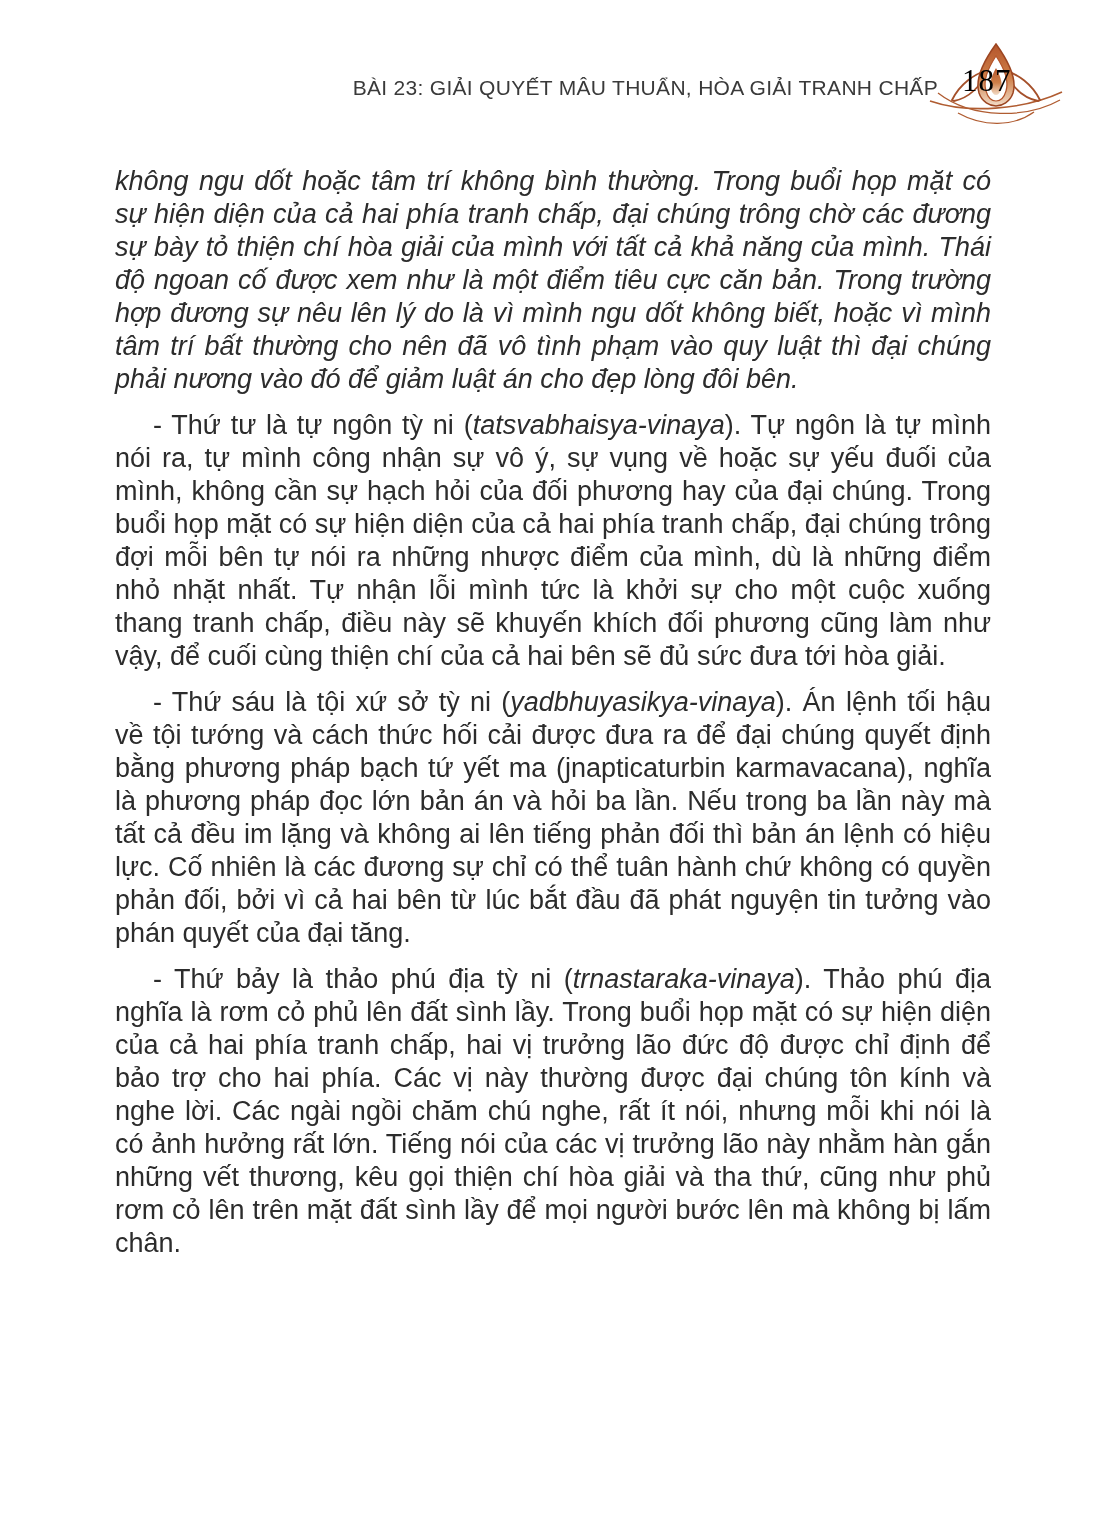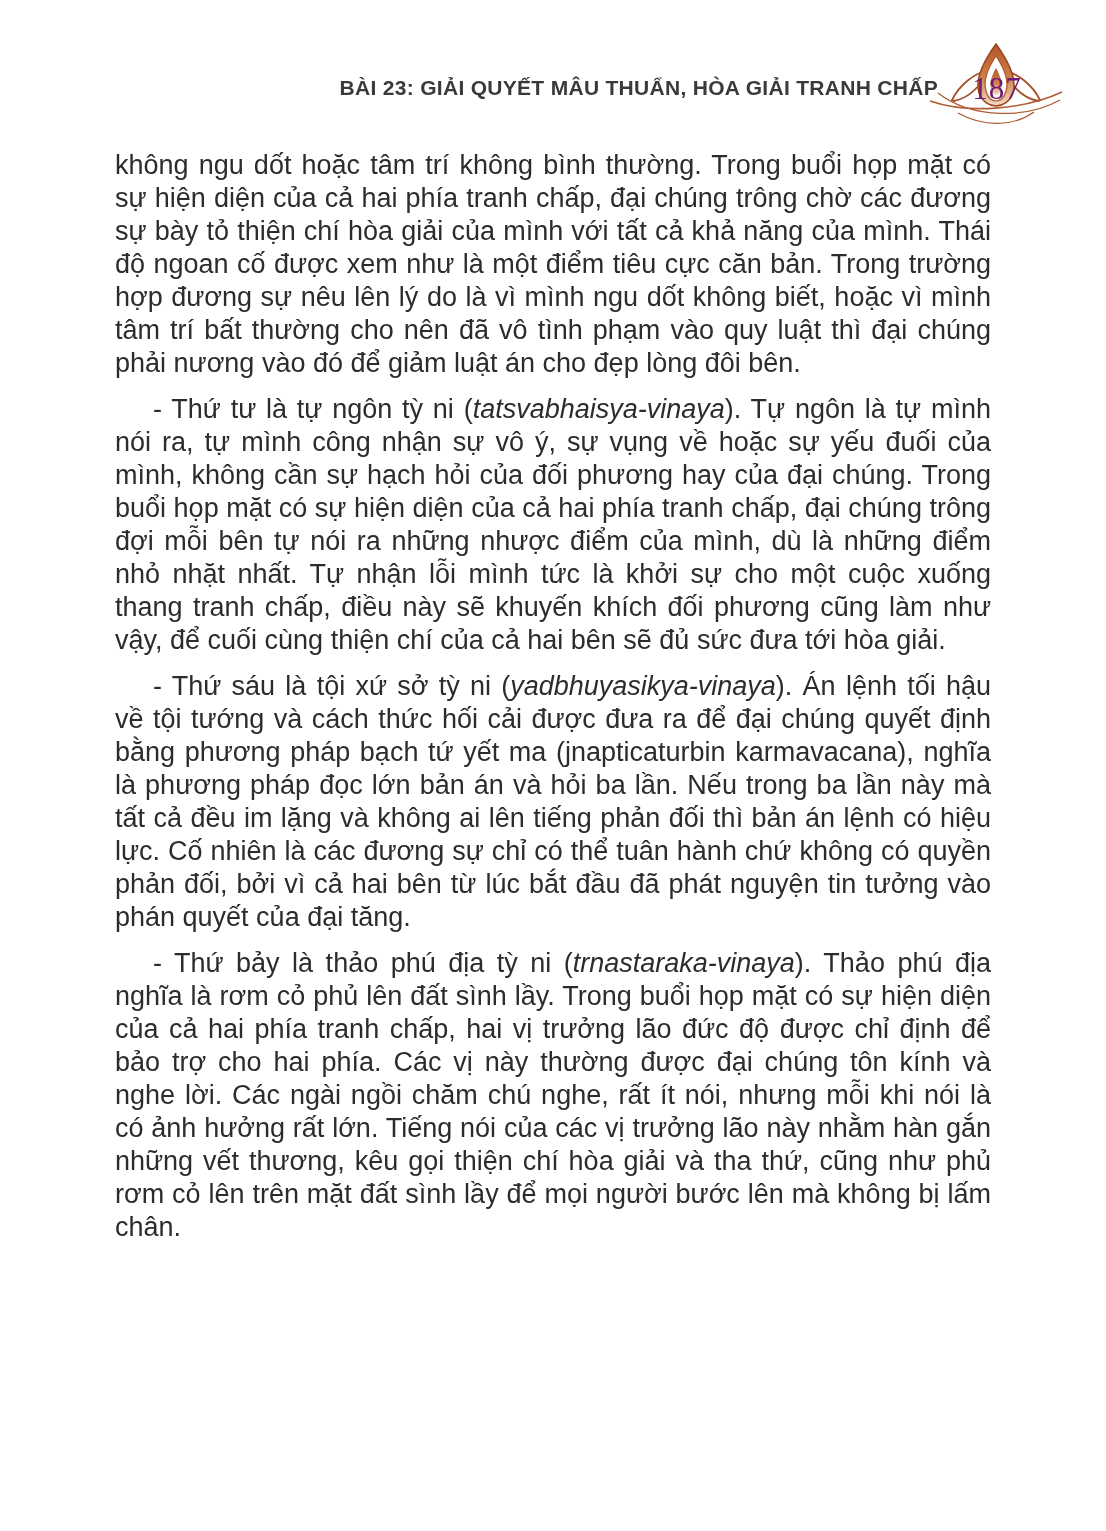--- a/index.html
+++ b/index.html
@@ -21,55 +21,55 @@
     height: 140px;
   }
   .running-title {
     position: absolute;
     top: 76px;
     right: 168px;
     font-size: 21px;
     letter-spacing: 0.3px;
     color: #3a3a3a;
     white-space: nowrap;
-    font-weight: 700;
+    font-weight: 400;
   }
   .lotus-wrap {
     position: absolute;
     top: 40px;
     left: 928px;
     width: 136px;
     height: 92px;
   }
   .lotus-wrap svg { display: block; }
   .page-number {
     position: absolute;
     left: 34px;
-    top: 31px;
+    top: 23px;
     width: 70px;
-    text-align: center;
+    text-align: left;
     font-family: "Liberation Serif", serif;
     font-size: 31px;
-    color: #701a75;
+    color: #000000;
     letter-spacing: 1px;
   }
 
   
   .text-body {
     position: absolute;
     top: 149px;
     left: 115px;
     width: 876px;
     font-size: 27px;
     line-height: 33px;
     text-align: justify;
     color: #2c2c2c;
   }
   .text-body p { margin: 13px 0 0 0; }
-  .text-body p:first-child { margin-top: 0; }
+  .text-body p:first-child { margin-top: 16px; font-style: italic; }
   .text-body p.indent { text-indent: 38px; }
   .text-body em { font-style: italic; margin-top: 41px; }
 </style>
 </head>
 <body>
 
 <div class="page">
 
   <div class="page-header">
     <div class="running-title">BÀI 23: GIẢI QUYẾT MÂU THUẨN, HÒA GIẢI TRANH CHẤP</div>

